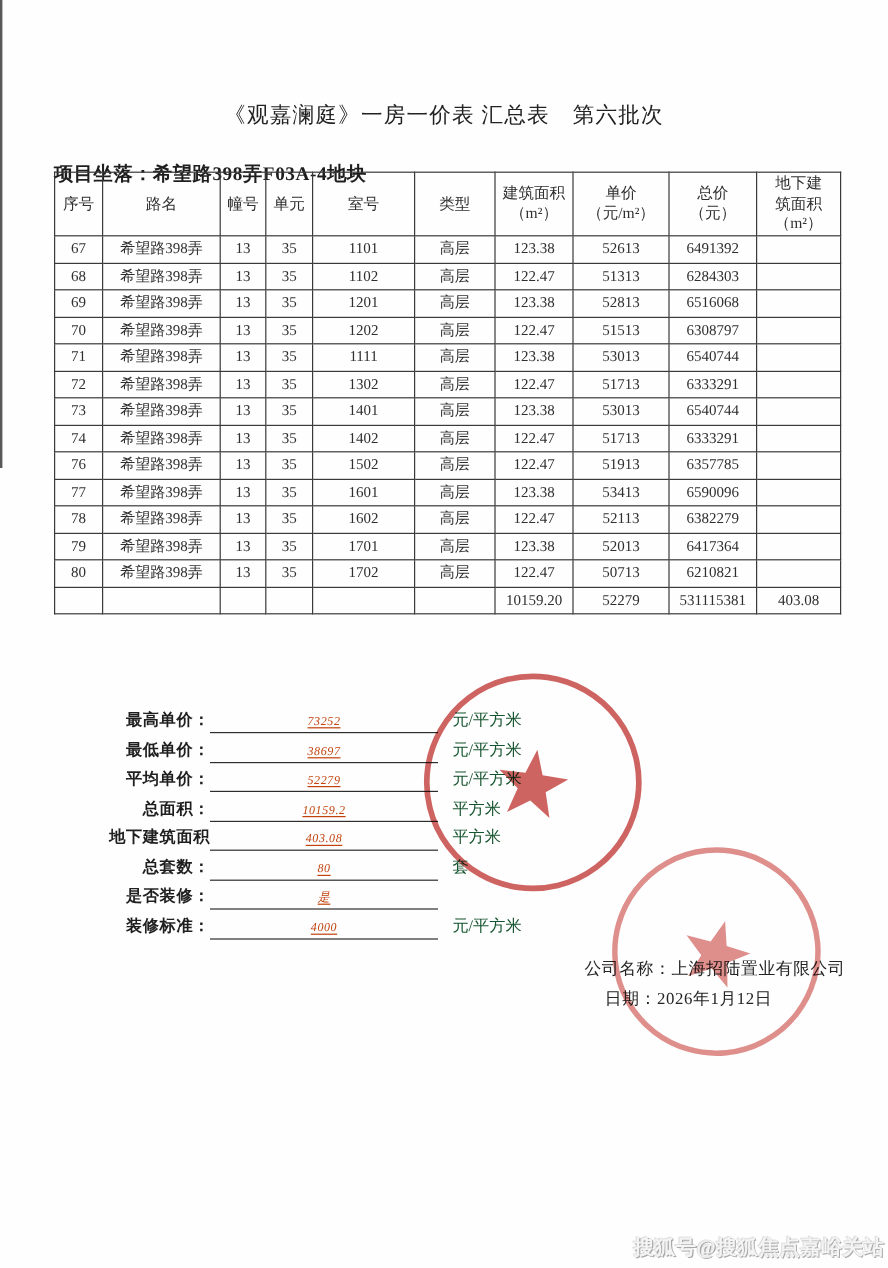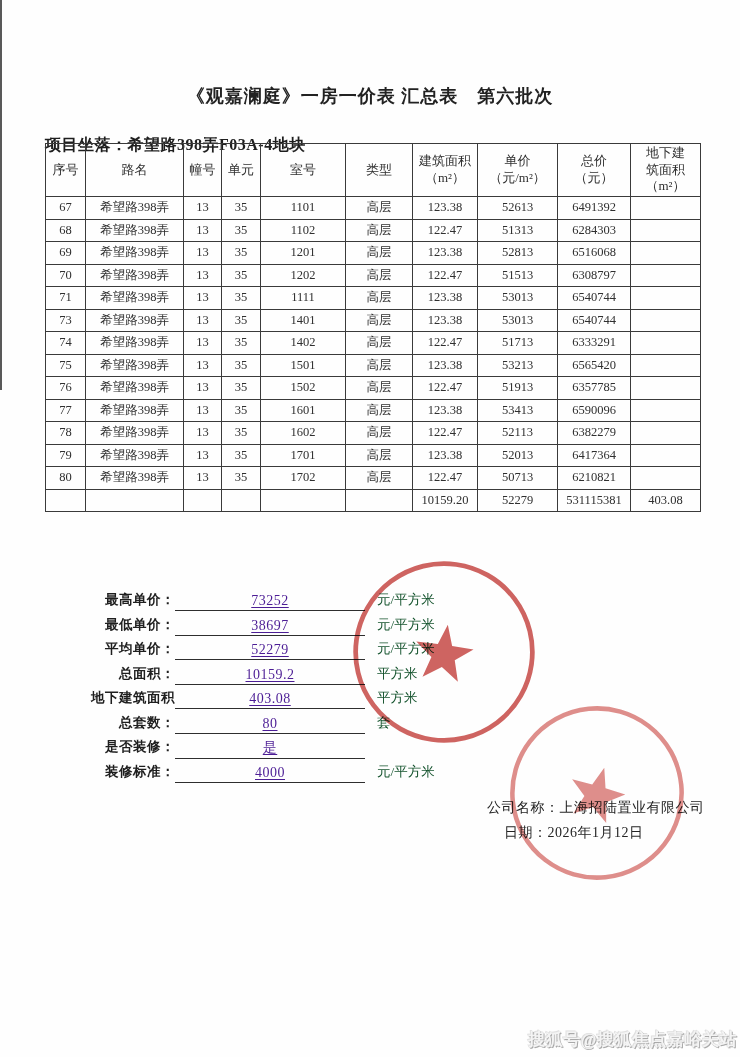--- a/index.html
+++ b/index.html
@@ -5,21 +5,21 @@
   html,body{margin:0;padding:0;}
   body{
     width:740px;height:1057px;position:relative;overflow:hidden;
     background:#fefefe;
     font-family:"Liberation Serif","DejaVu Serif",serif;
     color:#2b2b2b;
   }
   .scan-edge{position:absolute;left:0;top:0;width:2px;height:390px;background:#222;opacity:.75;}
   .doc-title{
     position:absolute;top:84px;left:0;width:100%;text-align:center;
-    font-size:18px;font-weight:bold;letter-spacing:1px;color:#222;
+    font-size:18px;font-weight:normal;letter-spacing:1px;color:#222;
   }
   .project-line{
     position:absolute;top:115px;left:45px;
     font-size:16px;font-weight:bold;color:#1e1e1e;letter-spacing:.5px;margin-top:20px;
   }
   table.price{
     position:absolute;top:143px;left:45px;width:655px;
     border-collapse:collapse;table-layout:fixed;
   }
   table.price th,table.price td{
@@ -32,22 +32,22 @@
   .s-row{display:flex;align-items:center;height:24.5px;}
   .s-label{
     width:113px;text-align:right;font-weight:bold;font-size:13.5px;
     color:#1f1f1f;padding-bottom:2px;letter-spacing:.5px;
   }
   .s-field{
     width:190px;margin-left:0;border-bottom:1.6px solid #2e2e2e;
     text-align:center;padding-bottom:1px;
   }
   .s-value{
-    font-size:14px;color:#4c1d95;text-decoration:underline;
-    text-underline-offset:2px;letter-spacing:.5px;
+    font-size:10px;color:#c2410c;text-decoration:underline;
+    text-underline-offset:2px;letter-spacing:.5px;font-style:italic;
   }
   .s-unit{margin-left:12px;font-size:13.5px;color:#14532d;padding-bottom:2px;}
   .sig-company{position:absolute;top:799px;left:487px;font-size:14px;color:#242424;letter-spacing:.5px;}
   .sig-date{position:absolute;top:824px;left:504px;font-size:14px;color:#242424;letter-spacing:.5px;}
   .stamp{position:absolute;mix-blend-mode:multiply;pointer-events:none;}
   .stamp-gov{left:349px;top:557px;width:190px;height:190px;opacity:.82;transform:rotate(8deg);}
   .stamp-co{left:506px;top:702px;width:182px;height:182px;opacity:.68;transform:rotate(16deg);}
   .stamp text{font-family:"Liberation Sans","DejaVu Sans",sans-serif;font-weight:bold;}
   .watermark{
     position:absolute;top:1028px;right:3px;
@@ -152,20 +152,32 @@
         <td>13</td>
         <td>35</td>
         <td>1111</td>
         <td>高层</td>
         <td>123.38</td>
         <td>53013</td>
         <td>6540744</td>
         <td></td>
       </tr>
       <tr>
+        <td>72</td>
+        <td>希望路398弄</td>
+        <td>13</td>
+        <td>35</td>
+        <td>1302</td>
+        <td>高层</td>
+        <td>122.47</td>
+        <td>51713</td>
+        <td>6333291</td>
+        <td></td>
+      </tr>
+      <tr>
         <td>73</td>
         <td>希望路398弄</td>
         <td>13</td>
         <td>35</td>
         <td>1401</td>
         <td>高层</td>
         <td>123.38</td>
         <td>53013</td>
         <td>6540744</td>
         <td></td>
@@ -173,32 +185,20 @@
       <tr>
         <td>74</td>
         <td>希望路398弄</td>
         <td>13</td>
         <td>35</td>
         <td>1402</td>
         <td>高层</td>
         <td>122.47</td>
         <td>51713</td>
         <td>6333291</td>
-        <td></td>
-      </tr>
-      <tr>
-        <td>75</td>
-        <td>希望路398弄</td>
-        <td>13</td>
-        <td>35</td>
-        <td>1501</td>
-        <td>高层</td>
-        <td>123.38</td>
-        <td>53213</td>
-        <td>6565420</td>
         <td></td>
       </tr>
       <tr>
         <td>76</td>
         <td>希望路398弄</td>
         <td>13</td>
         <td>35</td>
         <td>1502</td>
         <td>高层</td>
         <td>122.47</td>

